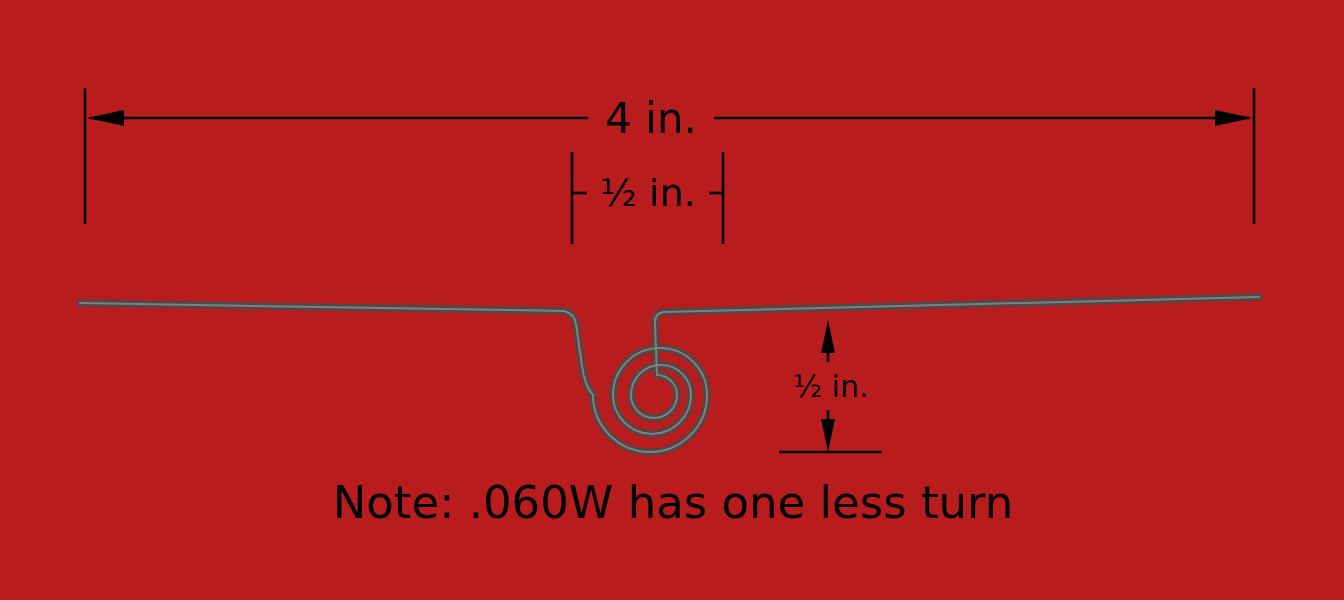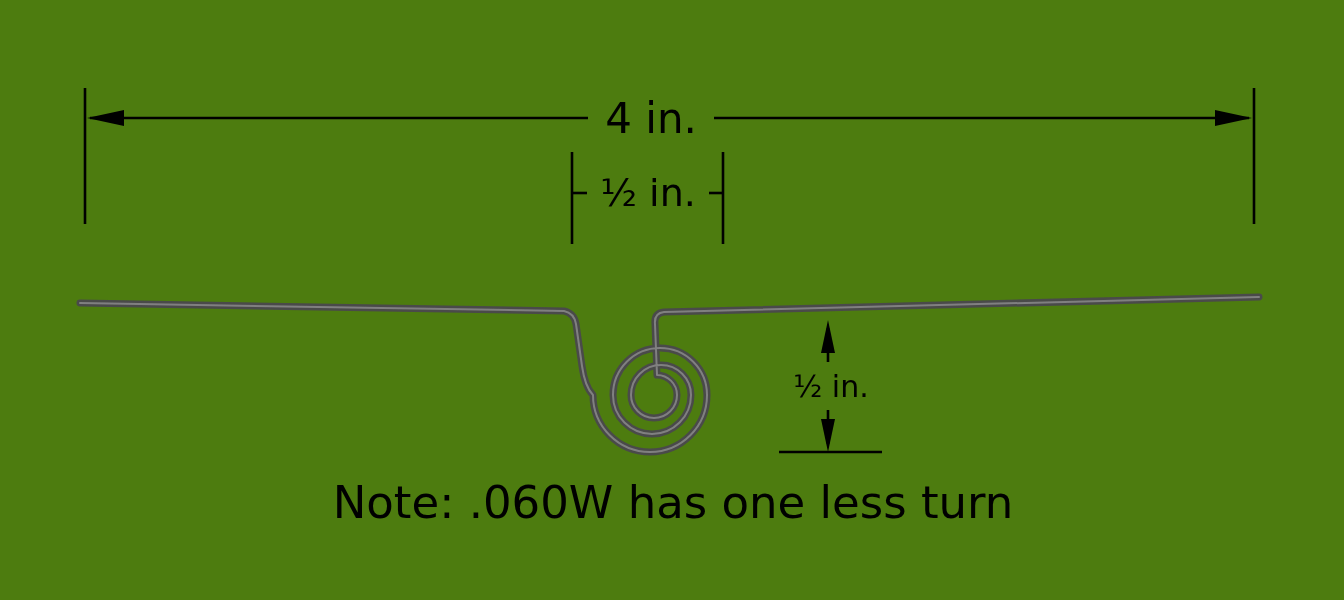--- a/index.html
+++ b/index.html
@@ -8,21 +8,21 @@
     background: #ffffff;
     width: 1344px;
     height: 600px;
     overflow: hidden;
     font-family: "DejaVu Sans", sans-serif;
   }
   .stage {
     position: relative;
     width: 1344px;
     height: 600px;
-    background: #4d7c0f;
+    background: #b91c1c;
   }
   svg { display: block; }
   .dim-line {
     stroke: #000000;
     stroke-width: 2.6;
     fill: none;
   }
   .dim-arrow {
     fill: #000000;
     stroke: none;

